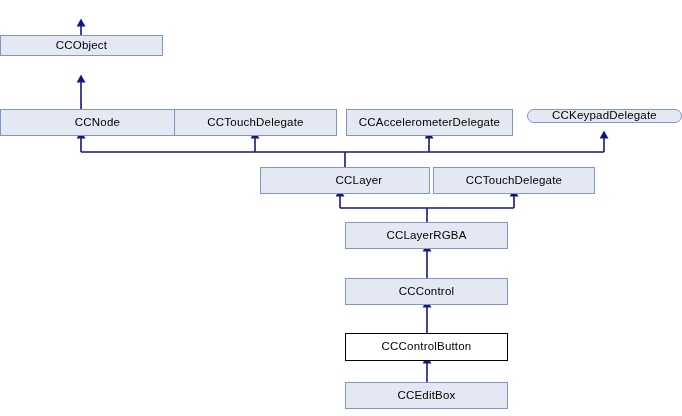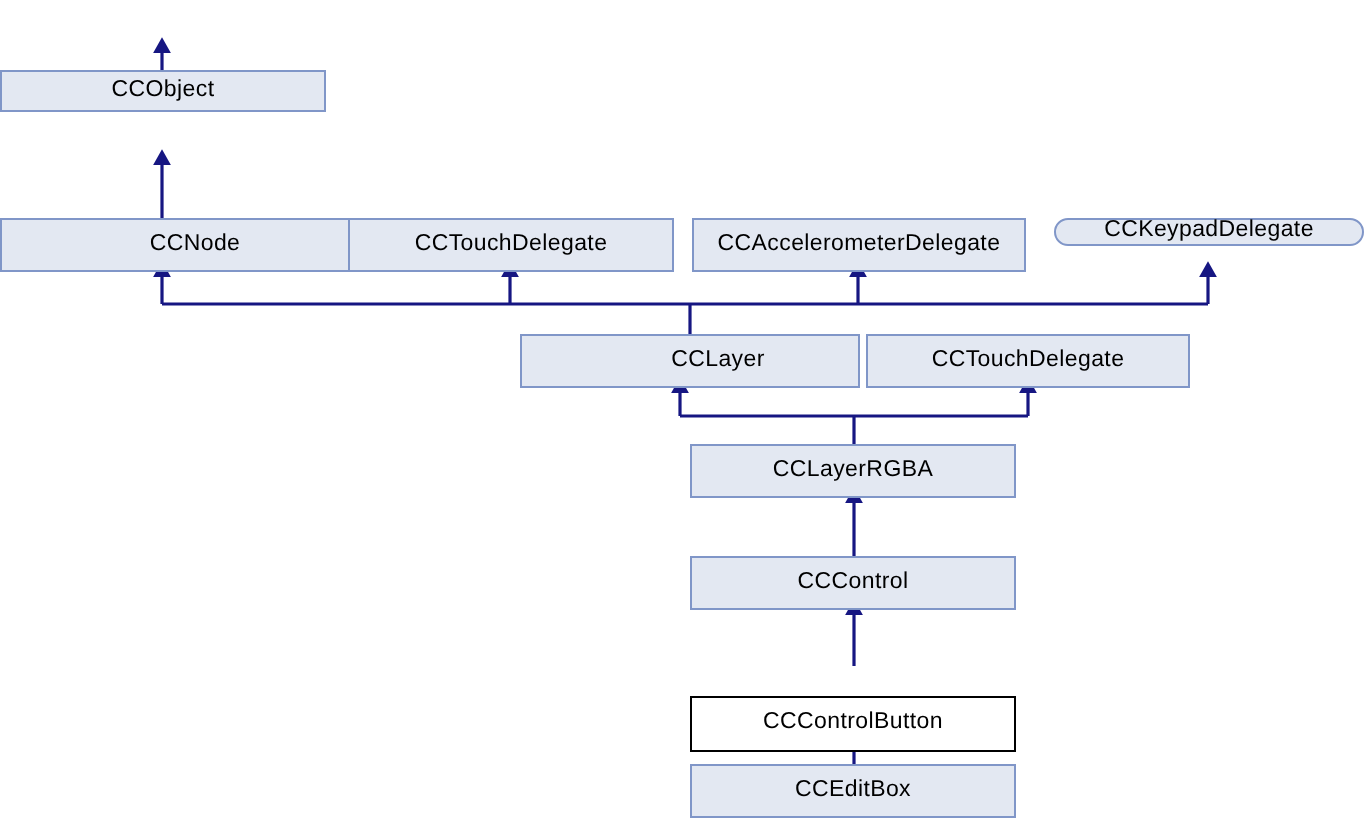--- a/index.html
+++ b/index.html
@@ -84,16 +84,16 @@
 
   <div class="node" style="left: 0px; top: 35px; width: 163px; height: 21px; text-align: right;">CCObject</div>
   <div class="node" style="left: 0px; top: 109px; width: 195px; height: 27px;">CCNode</div>
   <div class="node" style="left: 174px; top: 109px; width: 163px; height: 27px;">CCTouchDelegate</div>
   <div class="node" style="left: 346px; top: 109px; width: 167px; height: 27px; text-align: center;">CCAccelerometerDelegate</div>
   <div class="node" style="left: 527px; top: 109px; width: 155px; height: 14px; border-radius: 11px;">CCKeypadDelegate</div>
   <div class="node" style="left: 260px; top: 167px; width: 170px; height: 27px; padding-left: 28px;">CCLayer</div>
   <div class="node" style="left: 433px; top: 167px; width: 162px; height: 27px;">CCTouchDelegate</div>
   <div class="node" style="left: 345px; top: 222px; width: 163px; height: 27px;">CCLayerRGBA</div>
   <div class="node" style="left: 345px; top: 278px; width: 163px; height: 27px;">CCControl</div>
-  <div class="node highlight" style="left: 345px; top: 333px; width: 163px; height: 28px; margin-top: 15px;">CCControlButton</div>
+  <div class="node highlight" style="left: 345px; top: 333px; width: 163px; height: 28px;">CCControlButton</div>
   <div class="node" style="left: 345px; top: 382px; width: 163px; height: 27px;">CCEditBox</div>
 
 </div>
 
 </body></html>

